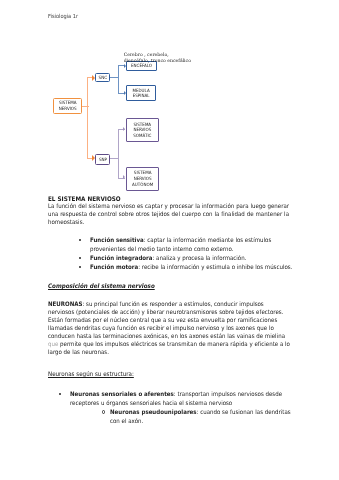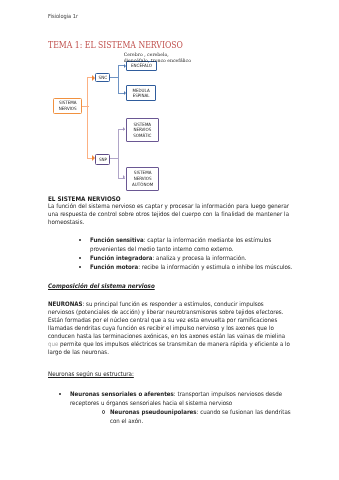--- a/index.html
+++ b/index.html
@@ -41,21 +41,20 @@
   ul.bl2 > li{position:relative;}
   ul.bl2 > li::before{content:"";position:absolute;left:-8.5px;top:3.2px;width:1.5px;height:1.5px;border:0.6px solid #3a3a3a;border-radius:50%;}
   b{font-weight:bold;}
   .gray{color:#a6a6a6;}
 </style>
 </head>
 <body>
 
 <div class="page">
   <div class="hdr">Fisiologia 1r</div>
-  <div class="title">TEMA 1: EL SISTEMA NERVIOSO</div>
 
   <div class="diagram">
 
     <div class="cap" style="left:123.7px;top:52.2px;"><span>Cerebro , cerebelo,</span><br><span>diencéfalo, tronco encefálico</span></div>
 
     <div class="ln" style="left:81px;top:105.6px;width:7.5px;height:1.1px;"></div>
     <div class="ln" style="left:87.4px;top:77.2px;width:1.0px;height:82px;"></div>
     <div class="ln" style="left:87.4px;top:77.2px;width:5px;height:1.1px;"></div>
     <div class="ln" style="left:87.4px;top:158px;width:5px;height:1.1px;"></div>
     <div class="arrow-o" style="left:91.5px;top:74.6px;"></div>

